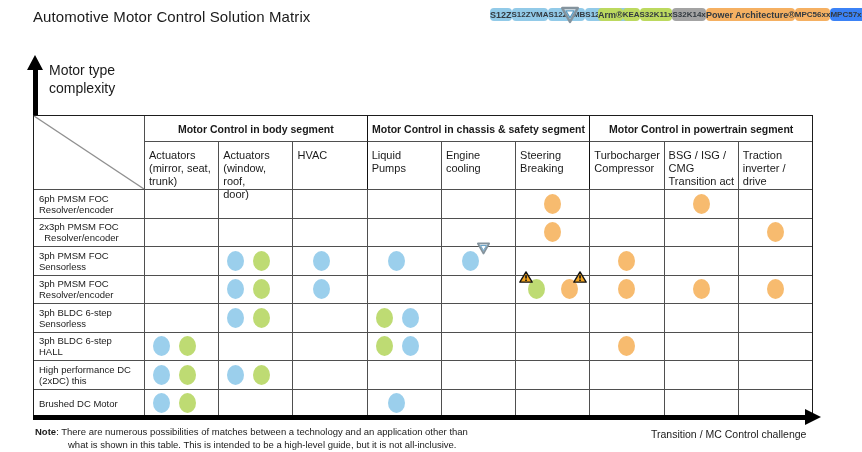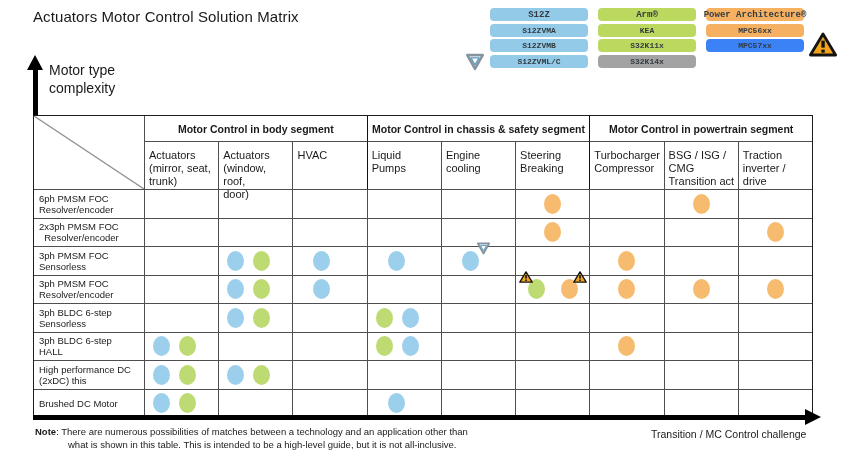--- a/index.html
+++ b/index.html
@@ -14,21 +14,21 @@
   .y-head{position:absolute;left:27px;top:55px;width:0;height:0;
           border-left:8.5px solid transparent;border-right:8.5px solid transparent;border-bottom:15px solid #000;}
   .y-label{position:absolute;left:49px;top:61px;font-size:14px;line-height:1.3;}
   .x-shaft{position:absolute;left:33px;top:415px;width:773px;height:5px;background:#000;}
   .x-head{position:absolute;left:805px;top:409px;width:0;height:0;
           border-top:8.5px solid transparent;border-bottom:8.5px solid transparent;border-left:16px solid #000;}
   .x-label{position:absolute;left:651px;top:428px;font-size:10.5px;}
 
   
   .legend{position:absolute;left:490px;top:8px;display:flex;gap:10px;}
-  .legend-col{position:relative;width:98px;display:flex;flex-direction:column;font-family:Liberation Mono, monospace;}
+  .legend-col{position:relative;width:98px;display:flex;flex-direction:row;}
   .chip-wrap{position:relative;height:13px;margin-bottom:2.5px;}
   .chip{position:relative;height:13px;border-radius:4px;display:flex;align-items:center;justify-content:center;
         font-size:8px;font-weight:700;color:#333a40;white-space:nowrap;overflow:visible;}
   .chip.primary{font-size:9px;}
   .legend-shield{position:absolute;left:-25px;top:-2px;}
   .legend-warn{position:absolute;right:-33px;top:-7px;}
 
   
   .matrix{position:absolute;left:33px;top:115px;width:780px;height:303px;background:#fff;
           display:grid;grid-template-columns:110px repeat(9,1fr);grid-template-rows:25px 48px repeat(8,1fr);
@@ -55,21 +55,21 @@
   
   .note{position:absolute;left:35px;top:426px;width:540px;font-size:9.5px;line-height:1.35;}
   .note b{font-weight:700;}
   .note .indent{display:inline-block;margin-left:33px;}
 </style>
 </head>
 <body>
 
 <div class="stage">
 
-  <div class="title">Actuators Motor Control Solution Matrix</div>
+  <div class="title">Automotive Motor Control Solution Matrix</div>
 
   <div class="legend" id="legend">
       <div class="legend-col">
         <div class="chip-wrap">
           <div class="chip primary" style="background: rgb(146, 202, 232);">S12Z</div>
         </div>
         <div class="chip-wrap">
           <div class="chip" style="background: rgb(146, 202, 232);">S12ZVMA</div>
         </div>
         <div class="chip-wrap">

